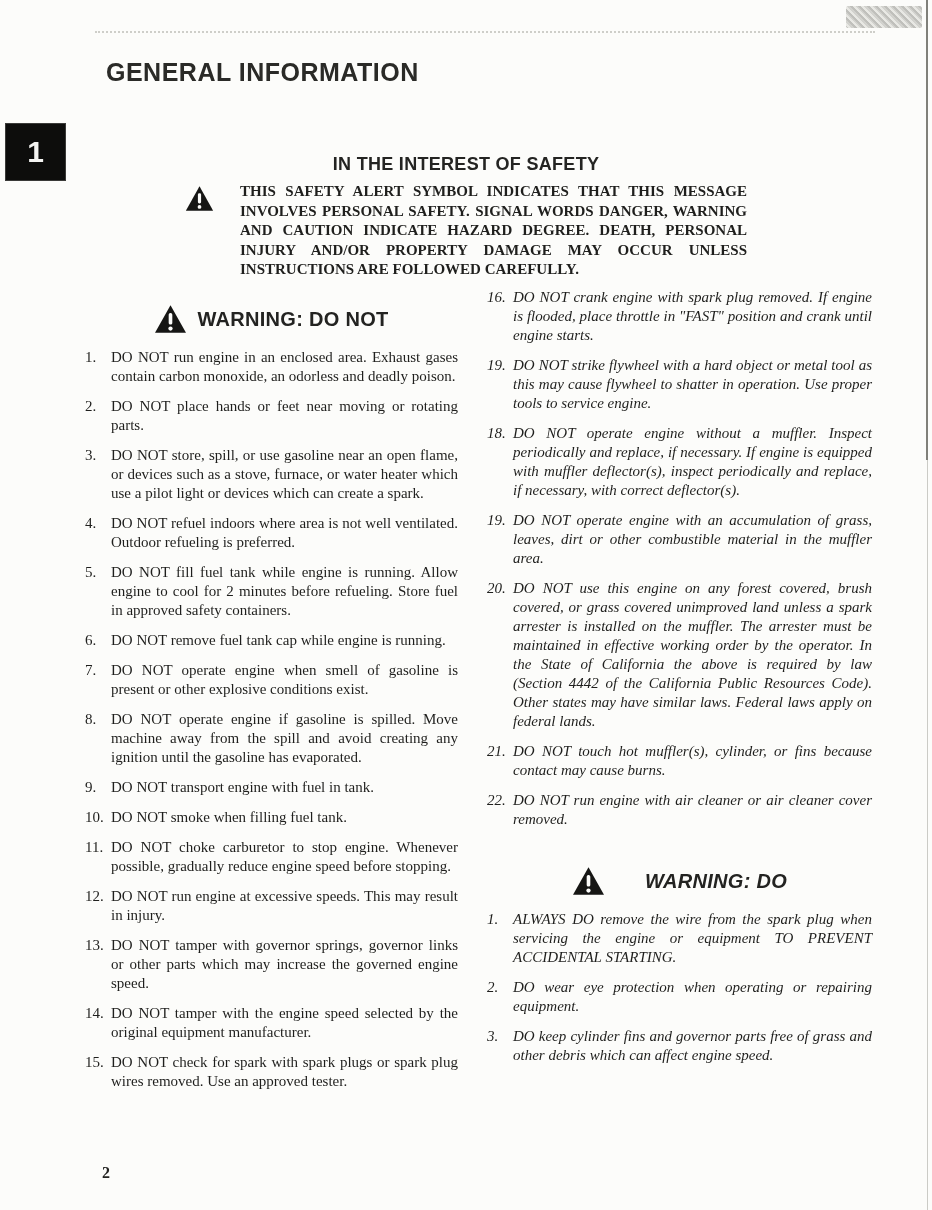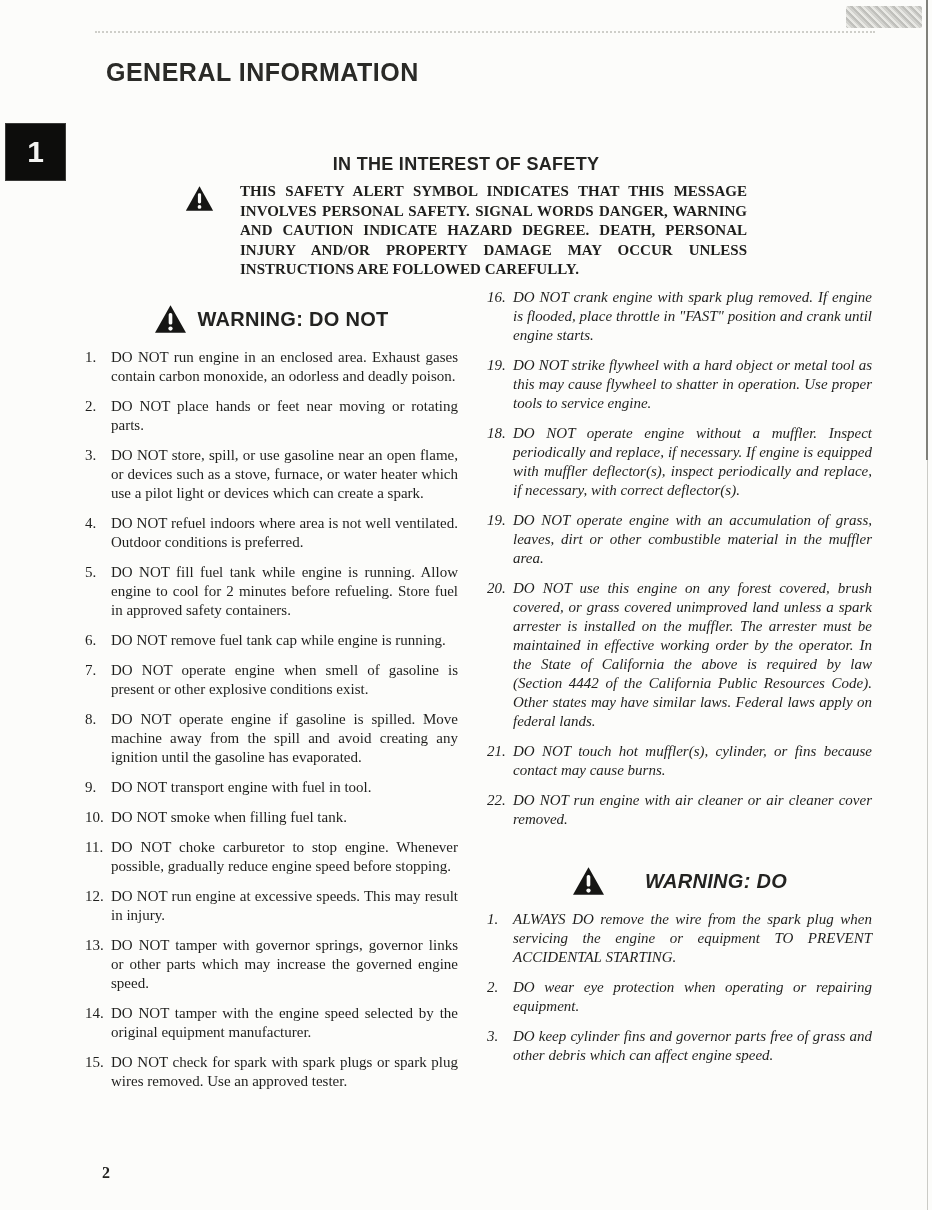--- a/index.html
+++ b/index.html
@@ -125,21 +125,21 @@
           <span class="txt">DO NOT place hands or feet near moving or rotating parts.</span>
         </li>
 
         <li class="warn-item">
           <span class="num">3.</span>
           <span class="txt">DO NOT store, spill, or use gasoline near an open flame, or devices such as a stove, furnace, or water heater which use a pilot light or devices which can create a spark.</span>
         </li>
 
         <li class="warn-item">
           <span class="num">4.</span>
-          <span class="txt">DO NOT refuel indoors where area is not well ventilated. Outdoor conditions is preferred.</span>
+          <span class="txt">DO NOT refuel indoors where area is not well ventilated. Outdoor refueling is preferred.</span>
         </li>
 
         <li class="warn-item">
           <span class="num">5.</span>
           <span class="txt">DO NOT fill fuel tank while engine is running. Allow engine to cool for 2 minutes before refueling. Store fuel in approved safety containers.</span>
         </li>
 
         <li class="warn-item">
           <span class="num">6.</span>
           <span class="txt">DO NOT remove fuel tank cap while engine is running.</span>
@@ -150,21 +150,21 @@
           <span class="txt">DO NOT operate engine when smell of gasoline is present or other explosive conditions exist.</span>
         </li>
 
         <li class="warn-item">
           <span class="num">8.</span>
           <span class="txt">DO NOT operate engine if gasoline is spilled. Move machine away from the spill and avoid creating any ignition until the gasoline has evaporated.</span>
         </li>
 
         <li class="warn-item">
           <span class="num">9.</span>
-          <span class="txt">DO NOT transport engine with fuel in tool.</span>
+          <span class="txt">DO NOT transport engine with fuel in tank.</span>
         </li>
 
         <li class="warn-item">
           <span class="num">10.</span>
           <span class="txt">DO NOT smoke when filling fuel tank.</span>
         </li>
 
         <li class="warn-item">
           <span class="num">11.</span>
           <span class="txt">DO NOT choke carburetor to stop engine. Whenever possible, gradually reduce engine speed before stopping.</span>

